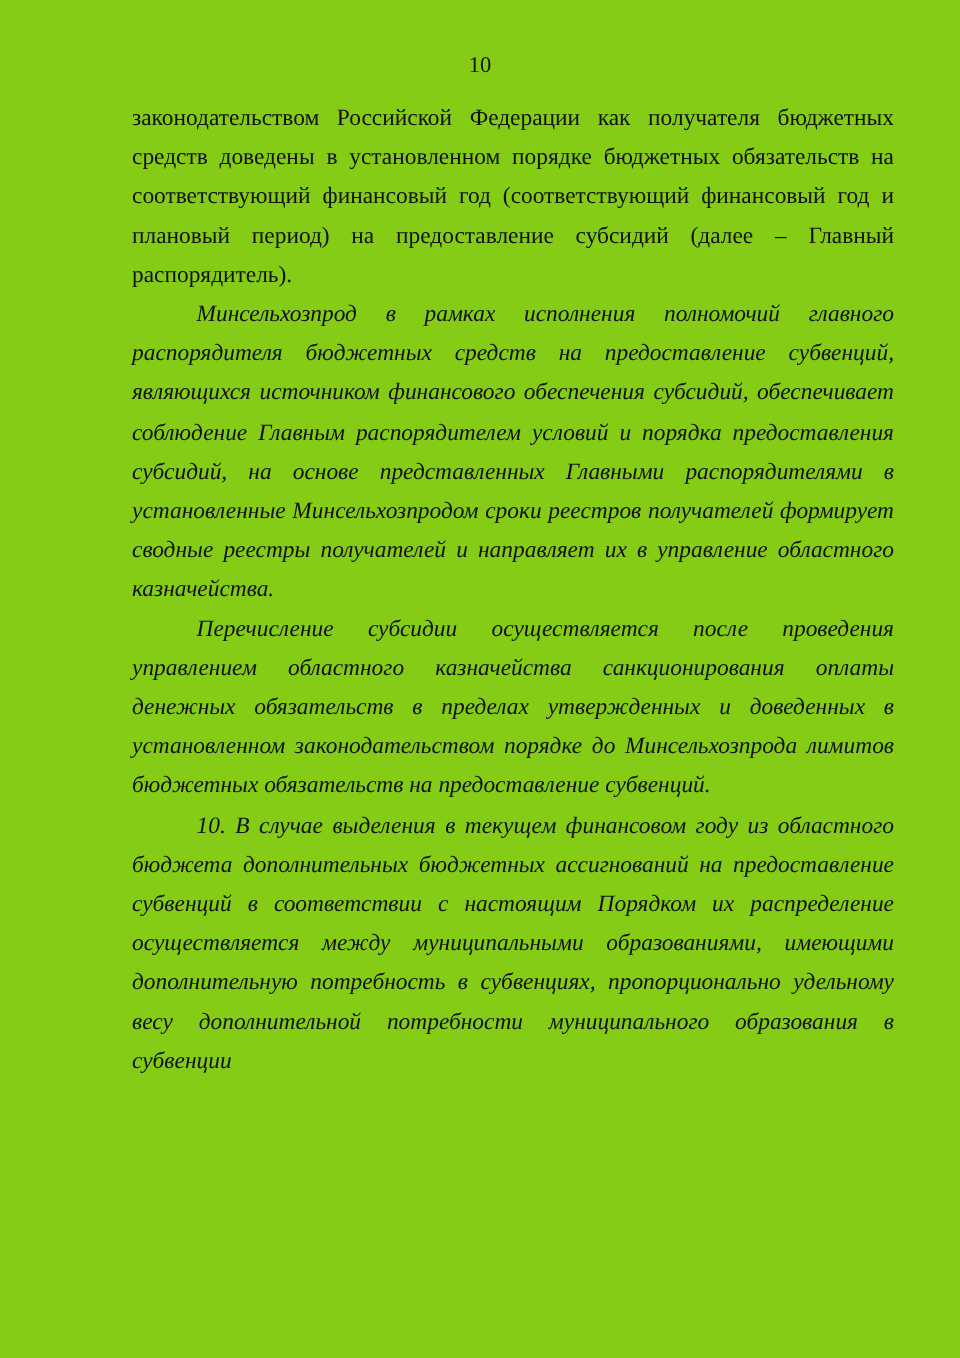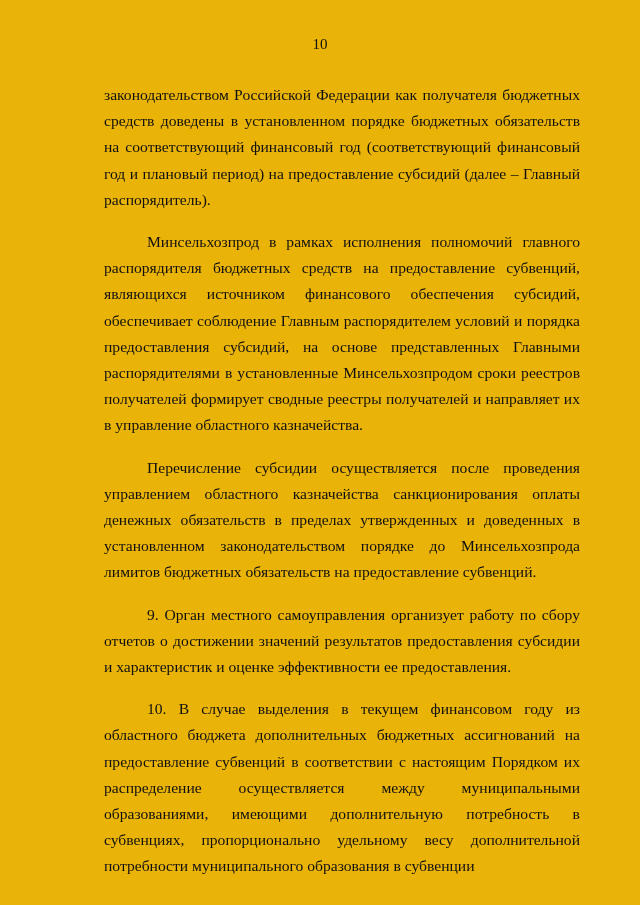--- a/index.html
+++ b/index.html
@@ -1,34 +1,33 @@
 <!DOCTYPE html>
 <html><head>
 <meta charset="utf-8">
 <style>
   html, body { margin: 0; padding: 0; background: #ffffff; }
   body { width: 640px; height: 905px; position: relative; overflow: hidden; }
-  .page { position: absolute; left: 0; top: 0; width: 640px; height: 905px; background: #eab308; }
+  .page { position: absolute; left: 0; top: 0; width: 640px; height: 905px; background: #84cc16; }
   .page-number {
     position: absolute; top: 36px; left: 0; width: 640px; text-align: center;
     font-family: "Liberation Serif", serif; font-size: 15px; color: #111;
   }
   .body-text {
     position: absolute; left: 88px; top: 66px; width: 508px;
     font-family: "Liberation Serif", serif; font-size: 15.6px; line-height: 26.2px;
     color: #111; text-align: justify;
   }
-  .body-text p { margin: 16px; text-align: justify; text-align-last: left; }
-  .body-text p.indent { text-indent: 43px; }
+  .body-text p { margin: 0; text-align: justify; text-align-last: left; }
+  .body-text p.indent { text-indent: 43px; font-style: italic; }
 </style>
 </head>
 <body>
 
 <div class="page">
   <div class="page-number">10</div>
   <div class="body-text">
     <p>законодательством Российской Федерации как получателя бюджетных средств доведены в установленном порядке бюджетных обязательств на соответствующий финансовый год (соответствующий финансовый год и плановый период) на предоставление субсидий (далее – Главный распорядитель).</p>
     <p class="indent">Минсельхозпрод в рамках исполнения полномочий главного распорядителя бюджетных средств на предоставление субвенций, являющихся источником финансового обеспечения субсидий, обеспечивает соблюдение Главным распорядителем условий и порядка предоставления субсидий, на основе представленных Главными распорядителями в установленные Минсельхозпродом сроки реестров получателей формирует сводные реестры получателей и направляет их в управление областного казначейства.</p>
     <p class="indent">Перечисление субсидии осуществляется после проведения управлением областного казначейства санкционирования оплаты денежных обязательств в пределах утвержденных и доведенных в установленном законодательством порядке до Минсельхозпрода лимитов бюджетных обязательств на предоставление субвенций.</p>
-    <p class="indent">9. Орган местного самоуправления организует работу по сбору отчетов о достижении значений результатов предоставления субсидии и характеристик и оценке эффективности ее предоставления.</p>
     <p class="indent">10. В случае выделения в текущем финансовом году из областного бюджета дополнительных бюджетных ассигнований на предоставление субвенций в соответствии с настоящим Порядком их распределение осуществляется между муниципальными образованиями, имеющими дополнительную потребность в субвенциях, пропорционально удельному весу дополнительной потребности муниципального образования в субвенции</p>
   </div>
 </div>
 
 </body></html>

